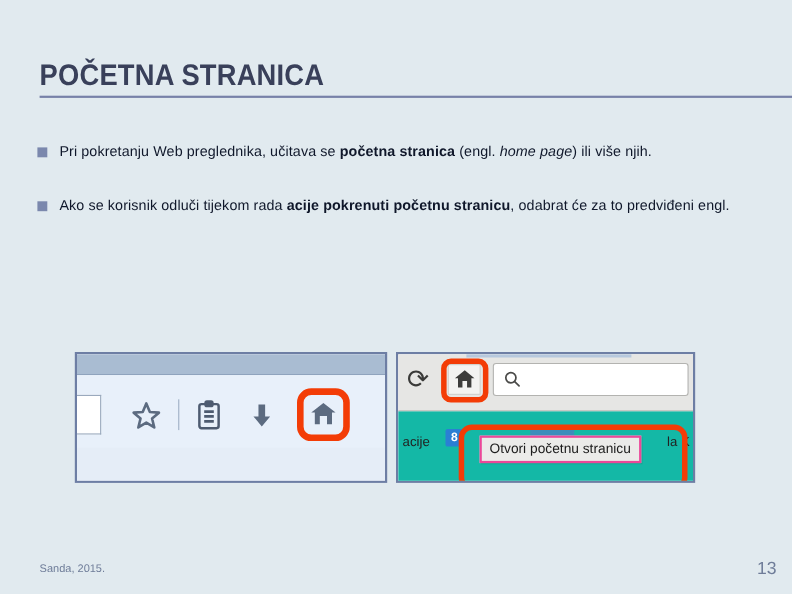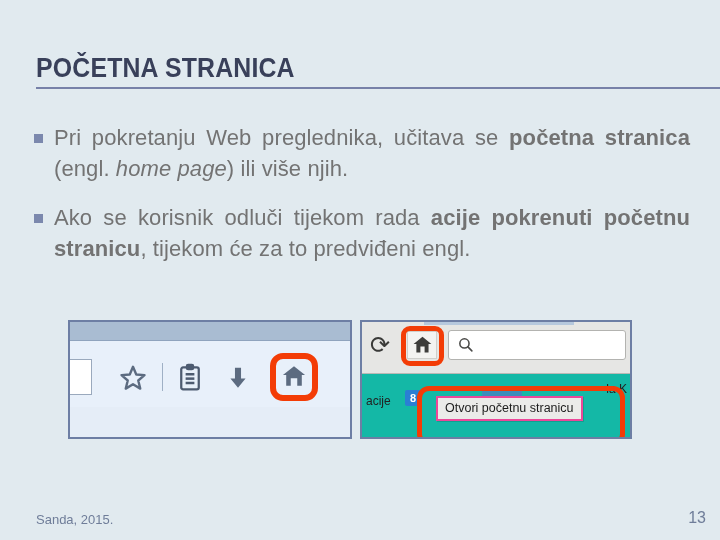--- a/index.html
+++ b/index.html
@@ -60,23 +60,23 @@
   .bullet-marker {
     flex: 0 0 auto;
     width: 9px;
     height: 9px;
     background: #7b88ad;
     margin-top: 12px;
     margin-right: 11px;
   }
   .bullet-text {
     flex: 1 1 auto;
-    font-size: 22px;
+    font-size: 13px;
     line-height: 31px;
-    color: #737373;
+    color: #0f172a;
     text-align: justify;
     text-justify: inter-word;
     letter-spacing: 0.1px;
   }
   .bullet-text b { font-weight: bold; }
   .bullet-text i { font-style: italic; }
   .last-line { text-align: left; }
 
   
   .fig-left {
@@ -268,21 +268,21 @@
     left: 120px;
     top: 16px;
     width: 40px;
     height: 11px;
     background: #4a7fc1;
     opacity: 0.75;
   }
   .bk-text-right {
     position: absolute;
     right: 3px;
-    top: 8px;
+    top: 20px;
     font-size: 12px;
     color: #222;
   }
   .tooltip {
     position: absolute;
     left: 74px;
     top: 22px;
     padding: 3px 7px 4px 7px;
     background: #ebebe9;
     border: 2px solid #ec4899;
@@ -300,21 +300,21 @@
     border: 5px solid #f33c06;
     border-radius: 12px;
     box-sizing: border-box;
   }
 
   
   .footer-left {
     position: absolute;
     left: 36px;
     top: 512px;
-    font-size: 13px;
+    font-size: 10px;
     color: #6f7d99;
   }
   .footer-right {
     position: absolute;
     right: 14px;
     top: 509px;
     font-size: 16px;
     color: #6f7d99;
   }
 </style>
@@ -333,21 +333,21 @@
     <div class="bullet-text">
       <span>Pri pokretanju Web preglednika, učitava se</span>
       <b>početna stranica</b><span> (engl. </span><i>home page</i><span>) ili više njih.</span>
     </div>
   </div>
 
   <div class="bullet-row">
     <div class="bullet-marker"></div>
     <div class="bullet-text">
       <span>Ako se korisnik odluči tijekom rada </span><b>acije</b>
-      <b>pokrenuti početnu stranicu</b><span>, tijekom će za to</span>
+      <b>pokrenuti početnu stranicu</b><span>, odabrat će za to</span>
       <span class="last-line">predviđeni engl.</span>
     </div>
   </div>
 
 </div>
 
 <div class="fig-left">
   <div class="topstrip"></div>
   <div class="toolrow">
     <div class="addr-end"></div>

